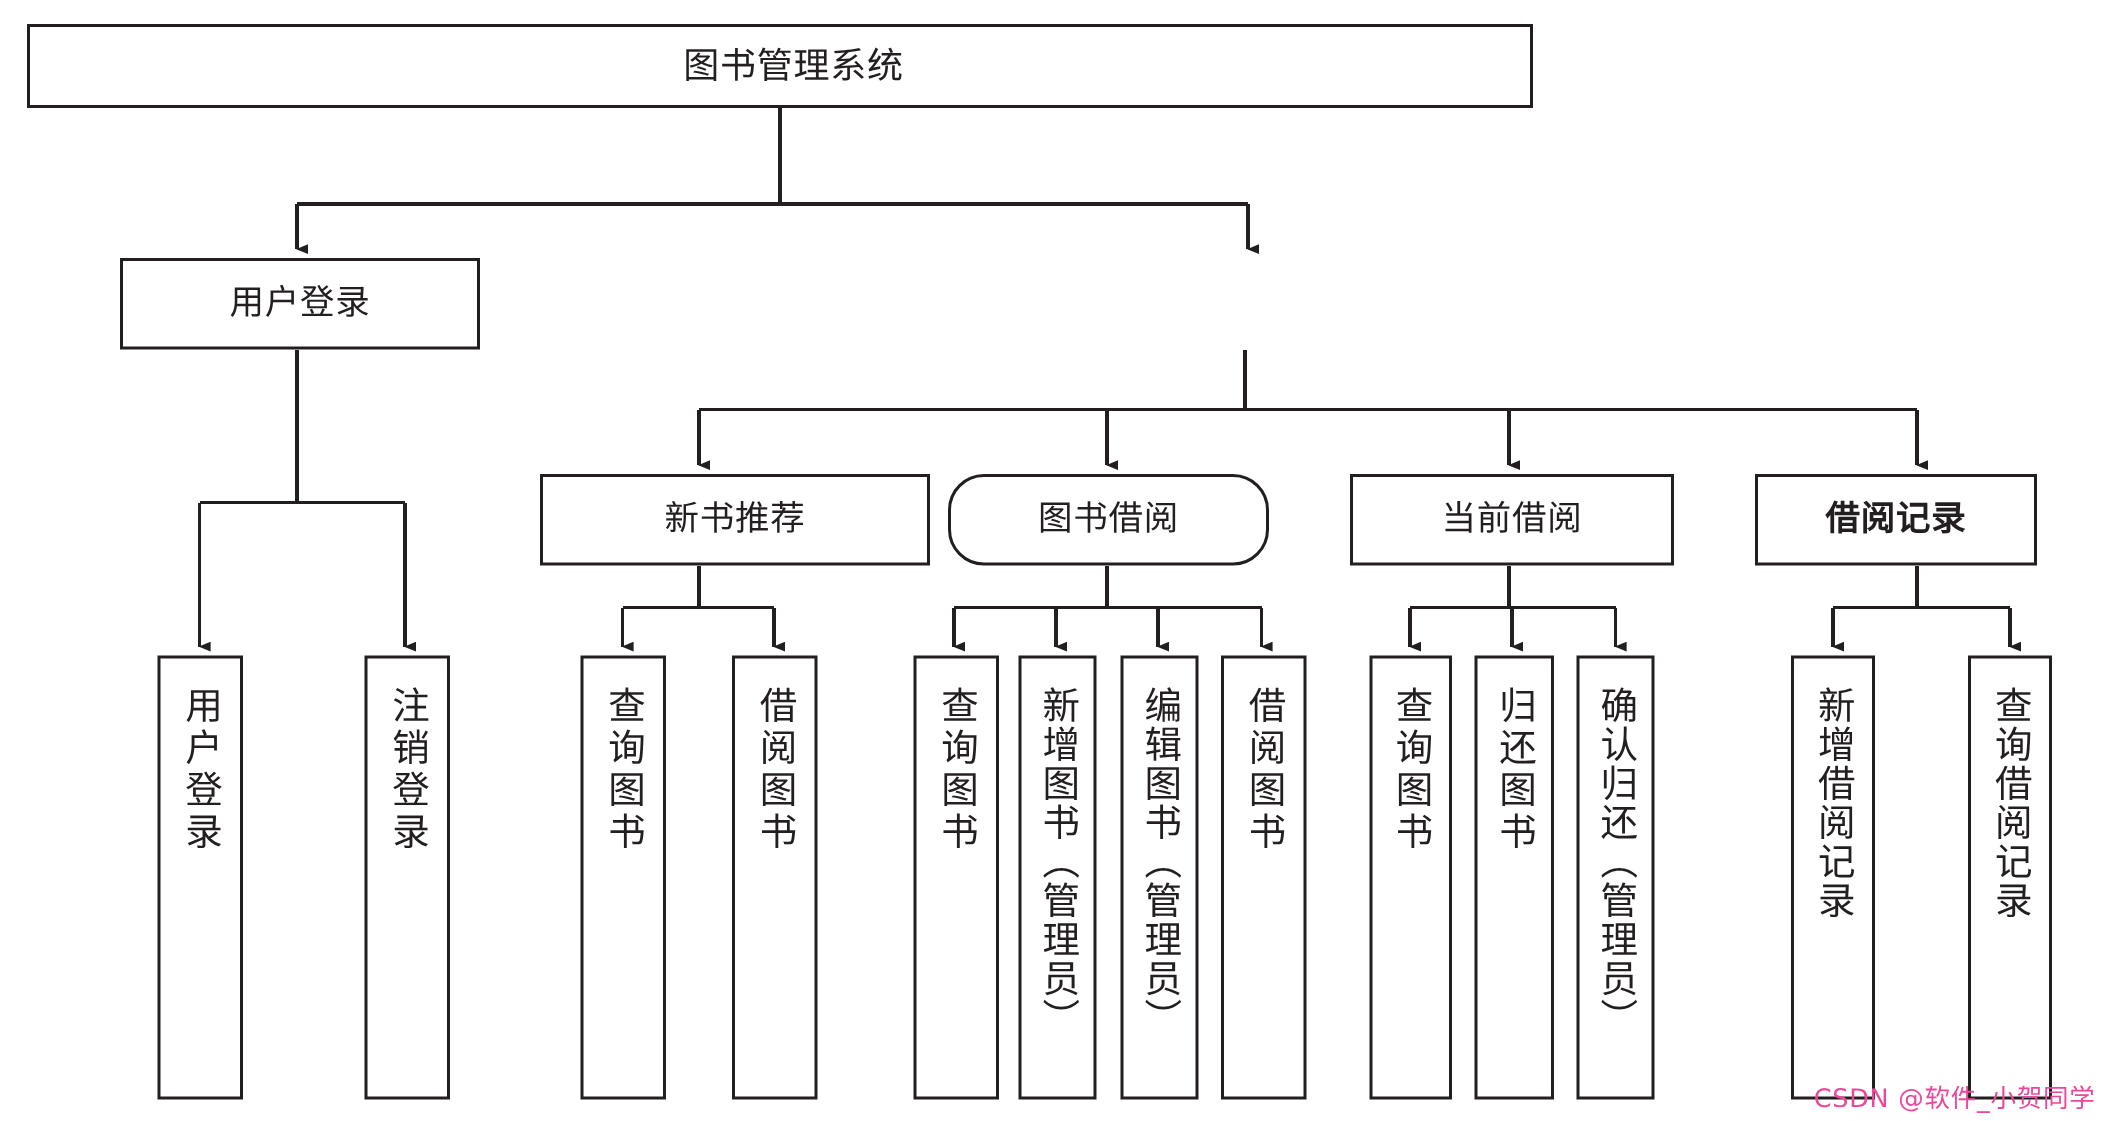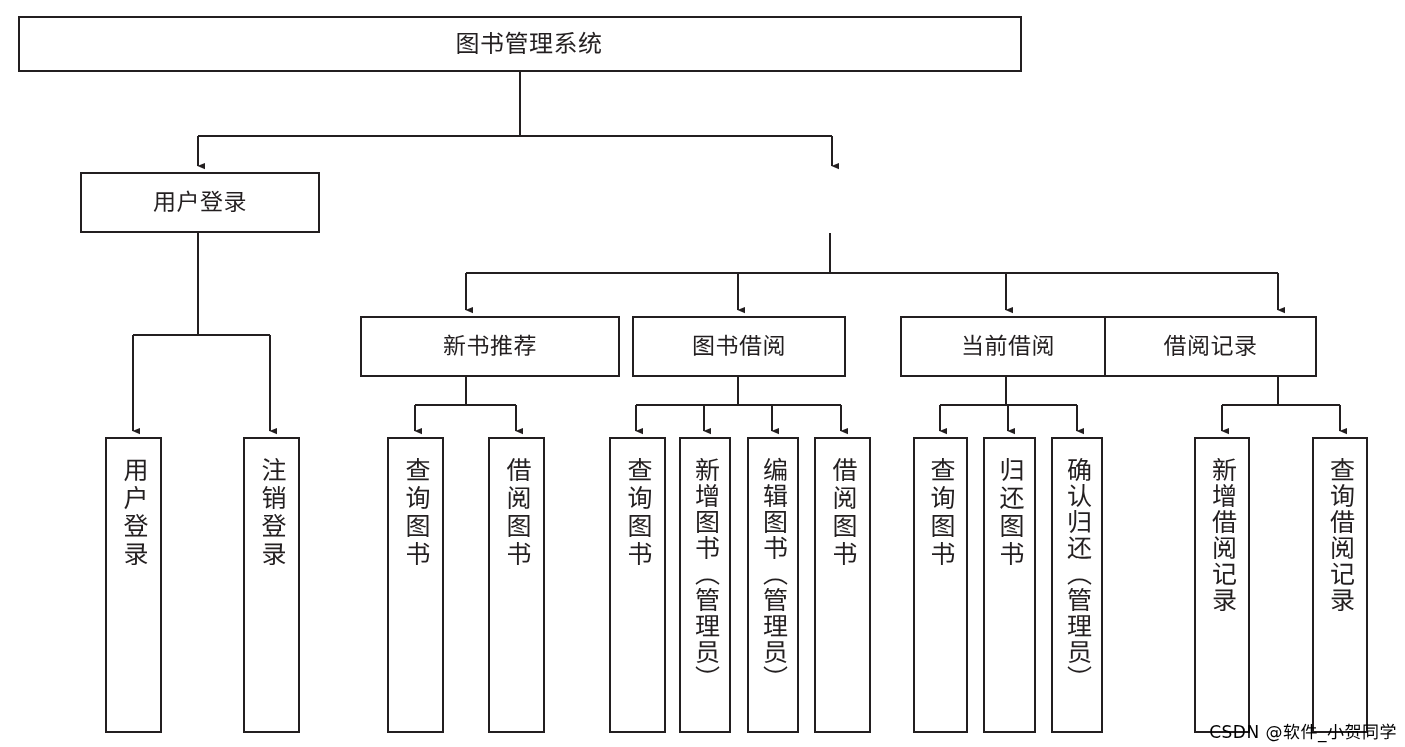--- a/index.html
+++ b/index.html
@@ -66,21 +66,21 @@
     white-space: nowrap;
   }
   .node.vert.tall-text .node-label {
     letter-spacing: 1px;
   }
   #watermark {
     position: absolute;
     right: 8px;
     bottom: 4px;
     font-size: 17px;
-    color: #000000;
+    color: #ec4899;
     letter-spacing: 0.5px;
     white-space: nowrap;
     user-select: none;
   }
 </style>
 </head>
 <body>
 
 <div id="diagram-root">
 
@@ -140,29 +140,29 @@
 
   <div class="node horiz" style="left:80px; top:172px; width:240px; height:61px;">
     <span class="node-label">用户登录</span>
   </div>
 
 
   <div class="node horiz" style="left:360px; top:316px; width:260px; height:61px;">
     <span class="node-label">新书推荐</span>
   </div>
 
-  <div class="node horiz" style="left:632px; top:316px; width:214px; height:61px;">
+  <div class="node horiz" style="left:632px; top:316px; width:214px; height:61px;border-radius:24px;">
     <span class="node-label">图书借阅</span>
   </div>
 
   <div class="node horiz" style="left:900px; top:316px; width:216px; height:61px;">
     <span class="node-label">当前借阅</span>
   </div>
 
-  <div class="node horiz" style="left:1104px; top:316px; width:213px; height:61px;">
+  <div class="node horiz" style="left:1170px; top:316px; width:188px; height:61px;font-weight:bold;">
     <span class="node-label">借阅记录</span>
   </div>
 
   <div class="node vert" style="left:105px; top:437px; width:57px; height:296px;">
     <span class="node-label">用户登录</span>
   </div>
 
   <div class="node vert" style="left:243px; top:437px; width:57px; height:296px;">
     <span class="node-label">注销登录</span>
   </div>

